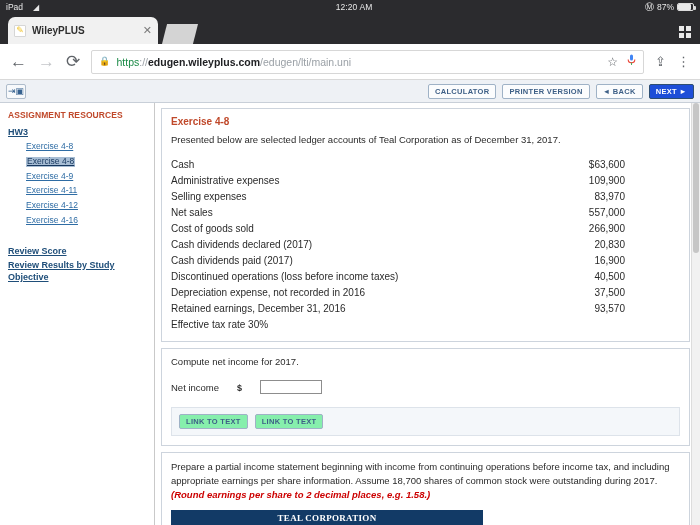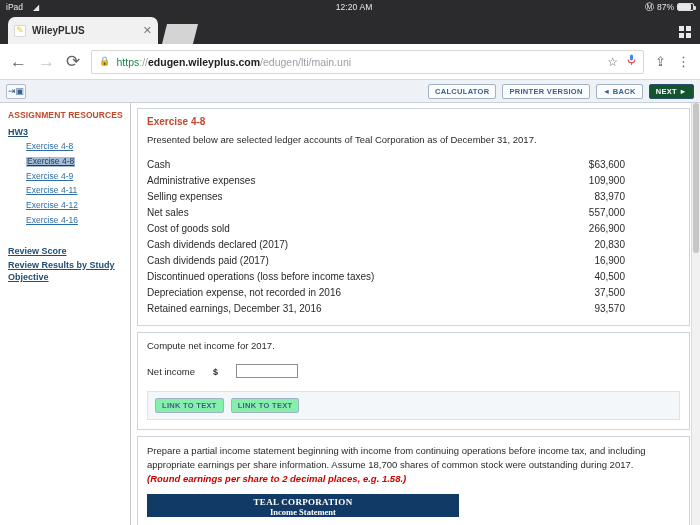--- a/index.html
+++ b/index.html
@@ -106,28 +106,28 @@
     display: flex; align-items: center; justify-content: center;
     font-size: 9px; color: #35618f; line-height: 1;
   }
   .tb-right { margin-left: auto; display: flex; align-items: flex-end; gap: 6px; padding-left: 34px; }
   .tb-btn {
     height: 15px; padding: 0 6px; background: #fbfcfd;
     border: 1px solid #9fb2c6; border-radius: 2px;
     font-size: 7.5px; font-weight: bold; letter-spacing: .3px;
     color: #3d5f86; display: flex; align-items: center;
   }
-  .tb-btn.primary { background: #14532d; border-color: #2d4e72; color: #fff; }
+  .tb-btn.primary { background: #1d4ed8; border-color: #2d4e72; color: #fff; }
 
   
   .body-split { display: flex; height: 422px; background: #fff; }
 
   
   .sidebar {
-    width: 131px; background: #fff; border-right: 1px solid #c9c9c9;
+    width: 155px; background: #fff; border-right: 1px solid #c9c9c9;
     padding: 7px 0 0 8px; flex: none;
   }
   .sb-heading {
     color: #c0492b; font-size: 8.5px; font-weight: bold;
     letter-spacing: .1px; margin-bottom: 7px;
   }
   .sb-group {
     color: #1f4e79; font-size: 9px; font-weight: bold;
     text-decoration: underline; margin-bottom: 5px;
   }
@@ -325,20 +325,24 @@
               <td class="amt">40,500</td>
             </tr>
             <tr>
               <td>Depreciation expense, not recorded in 2016</td>
               <td class="amt">37,500</td>
             </tr>
             <tr>
               <td>Retained earnings, December 31, 2016</td>
               <td class="amt">93,570</td>
             </tr>
+            <tr>
+              <td>Effective tax rate 30%</td>
+              <td class="amt"></td>
+            </tr>
           </tbody>
         </table>
       </div>
 
       <div class="card">
         <div class="q-text">Compute net income for 2017.</div>
         <div class="ans-row">
           <span class="ans-label">Net income</span>
           <span class="dollar">$</span>
           <input class="ans-input" type="text" value="" style="">

